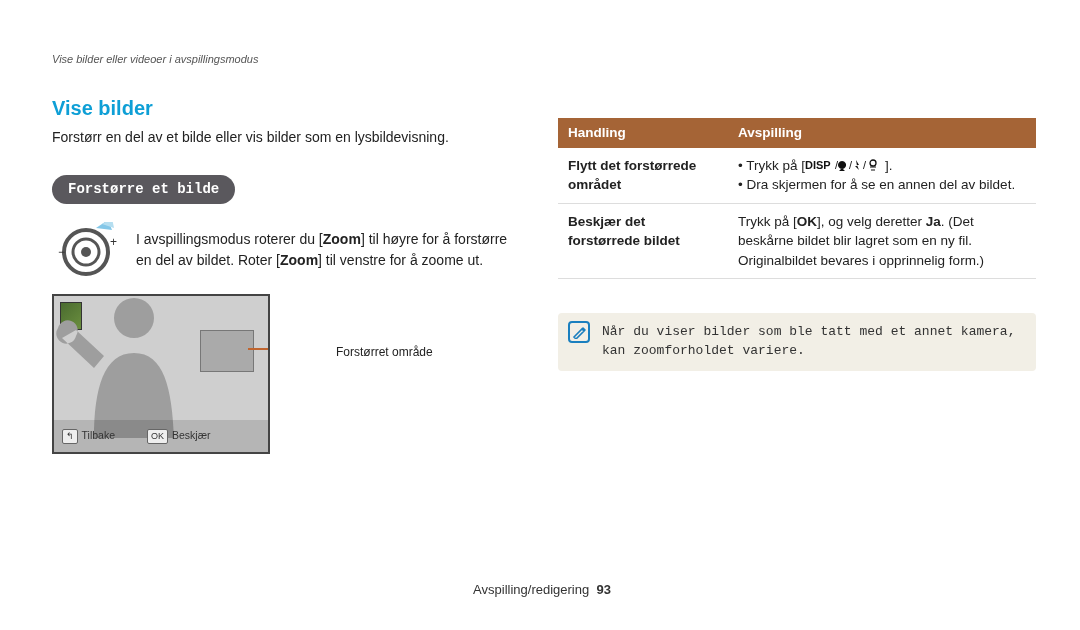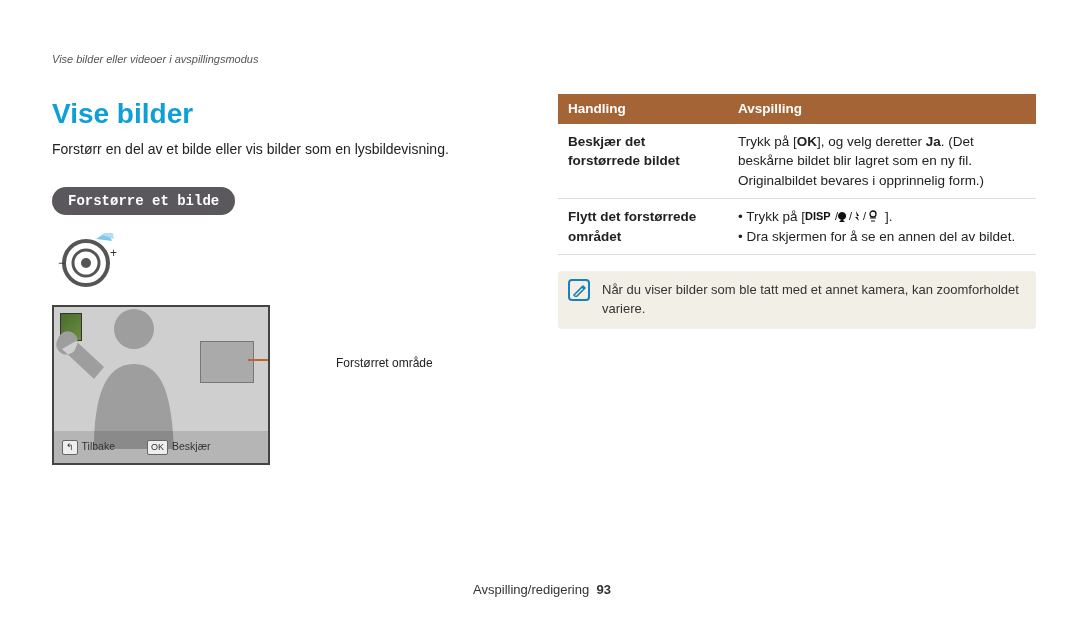--- a/index.html
+++ b/index.html
@@ -22,21 +22,21 @@
     font-size: 11px;
   }
   .left-col {
     position: absolute;
     left: 52px;
     top: 94px;
     width: 465px;
   }
   .section-title {
     color: #0e9fd6;
-    font-size: 28px;
+    font-size: 20px;
     font-weight: 600;
     margin-bottom: 4px;
   }
   .intro-text {
     font-size: 14px;
     color: #222;
     margin-bottom: 28px;
   }
   .pill {
     display: inline-block;
@@ -139,20 +139,21 @@
   .right-col {
     position: absolute;
     left: 558px;
     top: 94px;
     width: 478px;
   }
   table.action-table {
     width: 100%;
     border-collapse: collapse;
     font-size: 13.5px;
+    margin-top: 24px;
   }
   table.action-table th {
     background: #a56436;
     color: #fff;
     text-align: left;
     font-weight: 600;
     padding: 5px 10px;
   }
   table.action-table td {
     border-bottom: 1px solid #ddd;
@@ -166,27 +167,28 @@
   ul.bullets {
     list-style: none;
     padding-left: 0;
   }
   ul.bullets li::before {
     content: "• ";
   }
   .icons-inline svg { vertical-align: -2px; }
 
   .note-box {
-    margin-top: 16px;
+    margin-top: 34px;
     background: #f2efe6;
     border-radius: 4px;
     padding: 10px 3px 10px 44px;
     position: relative;
     font-size: 13px;
     color: #333;
+    font-family: Liberation Mono, monospace;
   }
   .note-box .note-icon {
     position: absolute;
     left: 10px;
     top: 8px;
     width: 22px;
     height: 22px;
     border: 2px solid #1a7fbf;
     border-radius: 4px;
     display: flex;
@@ -221,20 +223,23 @@
         <g>
           <path d="M44 6 L56 -2 L60 8 Z" fill="#84c7e8"></path>
           <path d="M50 2 L60 -4 L62 6 Z" fill="#b5def0"></path>
         </g>
         <circle cx="34" cy="30" r="22" fill="none" stroke="#555" stroke-width="4"></circle>
         <circle cx="34" cy="30" r="13" fill="none" stroke="#555" stroke-width="3"></circle>
         <circle cx="34" cy="30" r="5" fill="#555"></circle>
         <text x="6" y="34" font-size="12" fill="#333">−</text>
         <text x="58" y="24" font-size="12" fill="#333">+</text>
       </svg>
+    </div>
+    <div class="zoom-text">
+      <span>I avspillingsmodus roterer du [</span><b>Zoom</b><span>] til høyre for å forstørre en del av bildet. Roter [</span><b>Zoom</b><span>] til venstre for å zoome ut.</span>
     </div>
   </div>
 
   <div class="screen-preview">
     <div class="preview-frame">
       <div class="thumb"></div>
       <svg class="silhouette" viewBox="0 0 170 140">
         <path fill="#9e9e9e" d="M70 20 a20 20 0 1 1 40 0 a20 20 0 1 1 -40 0 Z M50 140 C50 90 60 55 90 55 C120 55 128 90 130 140 Z M18 40 L50 70 L60 58 L32 32 Z M14 30 a10 10 0 1 1 18 8 a10 10 0 1 1 -18 -8 Z"></path>
       </svg>
       <div class="zoom-rect"></div>
@@ -255,45 +260,45 @@
 <div class="right-col">
   <table class="action-table">
     <thead>
       <tr>
         <th>Handling</th>
         <th>Avspilling</th>
       </tr>
     </thead>
     <tbody>
       <tr>
-        <td class="col1">Beskjær det forstørrede bildet</td>
-        <td>
-          <span>Trykk på [</span><b>OK</b><span>], og velg deretter </span><b>Ja</b><span>. (Det beskårne bildet blir lagret som en ny fil. Originalbildet bevares i opprinnelig form.)</span>
-        </td>
-      </tr>
-      <tr>
         <td class="col1">Flytt det forstørrede området</td>
         <td>
           <ul class="bullets">
             <li>
               <span>Trykk på [</span><span class="icons-inline"><svg width="80" height="14" viewBox="0 0 80 14">
                 <text x="0" y="11" font-size="11" font-weight="700" fill="#111">DISP</text>
                 <text x="30" y="11" font-size="11" fill="#111">/</text>
                 <path d="M37 3 a4 4 0 1 0 0.1 0 M37 10 l-3 3 l6 0 z" fill="#111"></path>
                 <text x="44" y="11" font-size="11" fill="#111">/</text>
                 <path d="M51 2 l3 5 l-2 0 l2 5 l-4 -4 l2 0 z" fill="#111"></path>
                 <text x="58" y="11" font-size="11" fill="#111">/</text>
                 <circle cx="68" cy="5" r="3" fill="none" stroke="#111" stroke-width="1.3"></circle>
                 <path d="M65 9 h6 M66 12 h4" stroke="#111" stroke-width="1.2"></path>
               </svg></span><span>].</span>
             </li>
             <li>Dra skjermen for å se en annen del av bildet.</li>
           </ul>
         </td>
       </tr>
+      <tr>
+        <td class="col1">Beskjær det forstørrede bildet</td>
+        <td>
+          <span>Trykk på [</span><b>OK</b><span>], og velg deretter </span><b>Ja</b><span>. (Det beskårne bildet blir lagret som en ny fil. Originalbildet bevares i opprinnelig form.)</span>
+        </td>
+      </tr>
     </tbody>
   </table>
 
   <div class="note-box">
     <div class="note-icon">
       <svg width="14" height="14" viewBox="0 0 14 14">
           <path d="M2 12 L10 4 L12 6 L4 14 Z M11 3 L13 5" stroke="#1a7fbf" stroke-width="1.6" fill="none" stroke-linecap="round"></path>
         </svg>
     </div>
     <span>Når du viser bilder som ble tatt med et annet kamera, kan zoomforholdet variere.</span>

